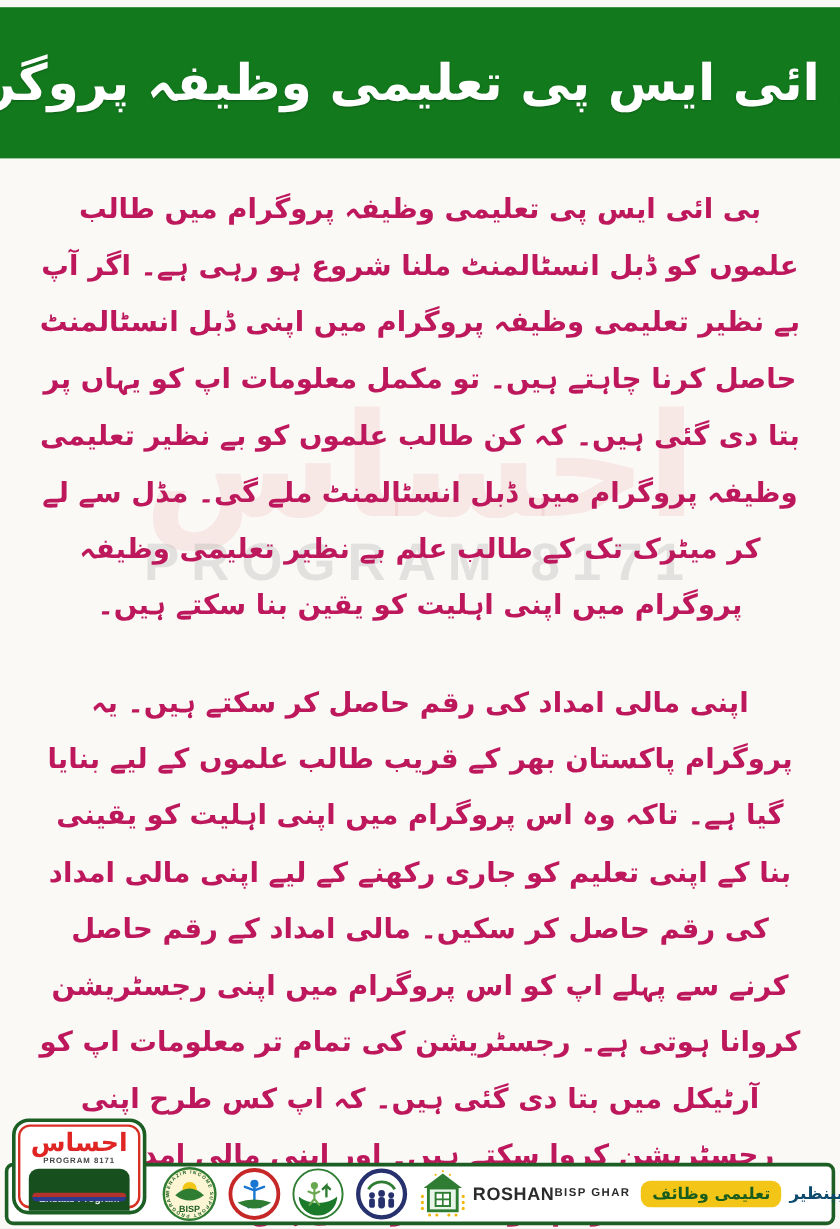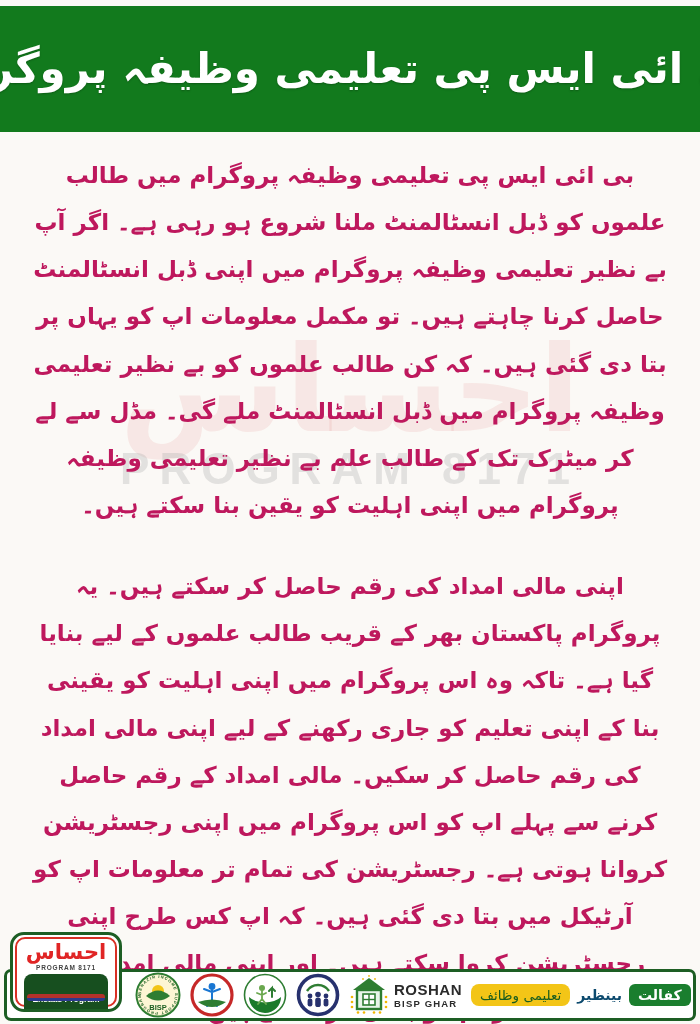--- a/index.html
+++ b/index.html
@@ -52,35 +52,35 @@
   
   .footer-band{
     position:absolute;left:4px;right:4px;bottom:3px;height:52px;
     background:#ffffff;border:3px solid #1d5e24;border-radius:7px;
     display:flex;align-items:center;gap:9px;
     padding:0 8px 0 128px;box-sizing:border-box;
   }
   .logo-circle{flex:0 0 auto;display:block;}
 
   .roshan{display:flex;align-items:center;gap:5px;flex:0 0 auto;}
-  .roshan-text{display:flex;flex-direction:column;line-height:1;}
+  .roshan-text{display:flex;flex-direction:row;line-height:1;}
   .roshan-line1{font-size:15px;font-weight:bold;color:#2b2b2b;letter-spacing:.5px;}
   .roshan-line2{font-size:9.5px;font-weight:bold;color:#2b2b2b;letter-spacing:1.2px;margin-top:2px;}
 
   .right-cluster{
     display:flex;align-items:center;gap:7px;margin-left:auto;
     direction:rtl;flex:0 0 auto;
   }
   .benazir-text{color:#0c4a6e;font-weight:bold;font-size:14px;white-space:nowrap;}
   .kafalat-badge{
     background:#1a7e2e;color:#ffffff;font-weight:bold;font-size:14px;
     padding:3px 9px;border-radius:6px;white-space:nowrap;
   }
   .taleemi-badge{
-    background:#f3c517;color:#185c1e;font-weight:normal;font-size:13.5px;
+    background:#f3c517;color:#185c1e;font-weight:bold;font-size:13.5px;
     padding:3px 9px;border-radius:8px;white-space:nowrap;
   }
 
   
   .ehsaas-badge{
     position:absolute;left:10px;bottom:12px;width:112px;height:80px;
     background:#ffffff;border:3px solid #1d5e24;border-radius:14px;
     z-index:5;box-sizing:border-box;overflow:hidden;
   }
   .ehsaas-inner{

